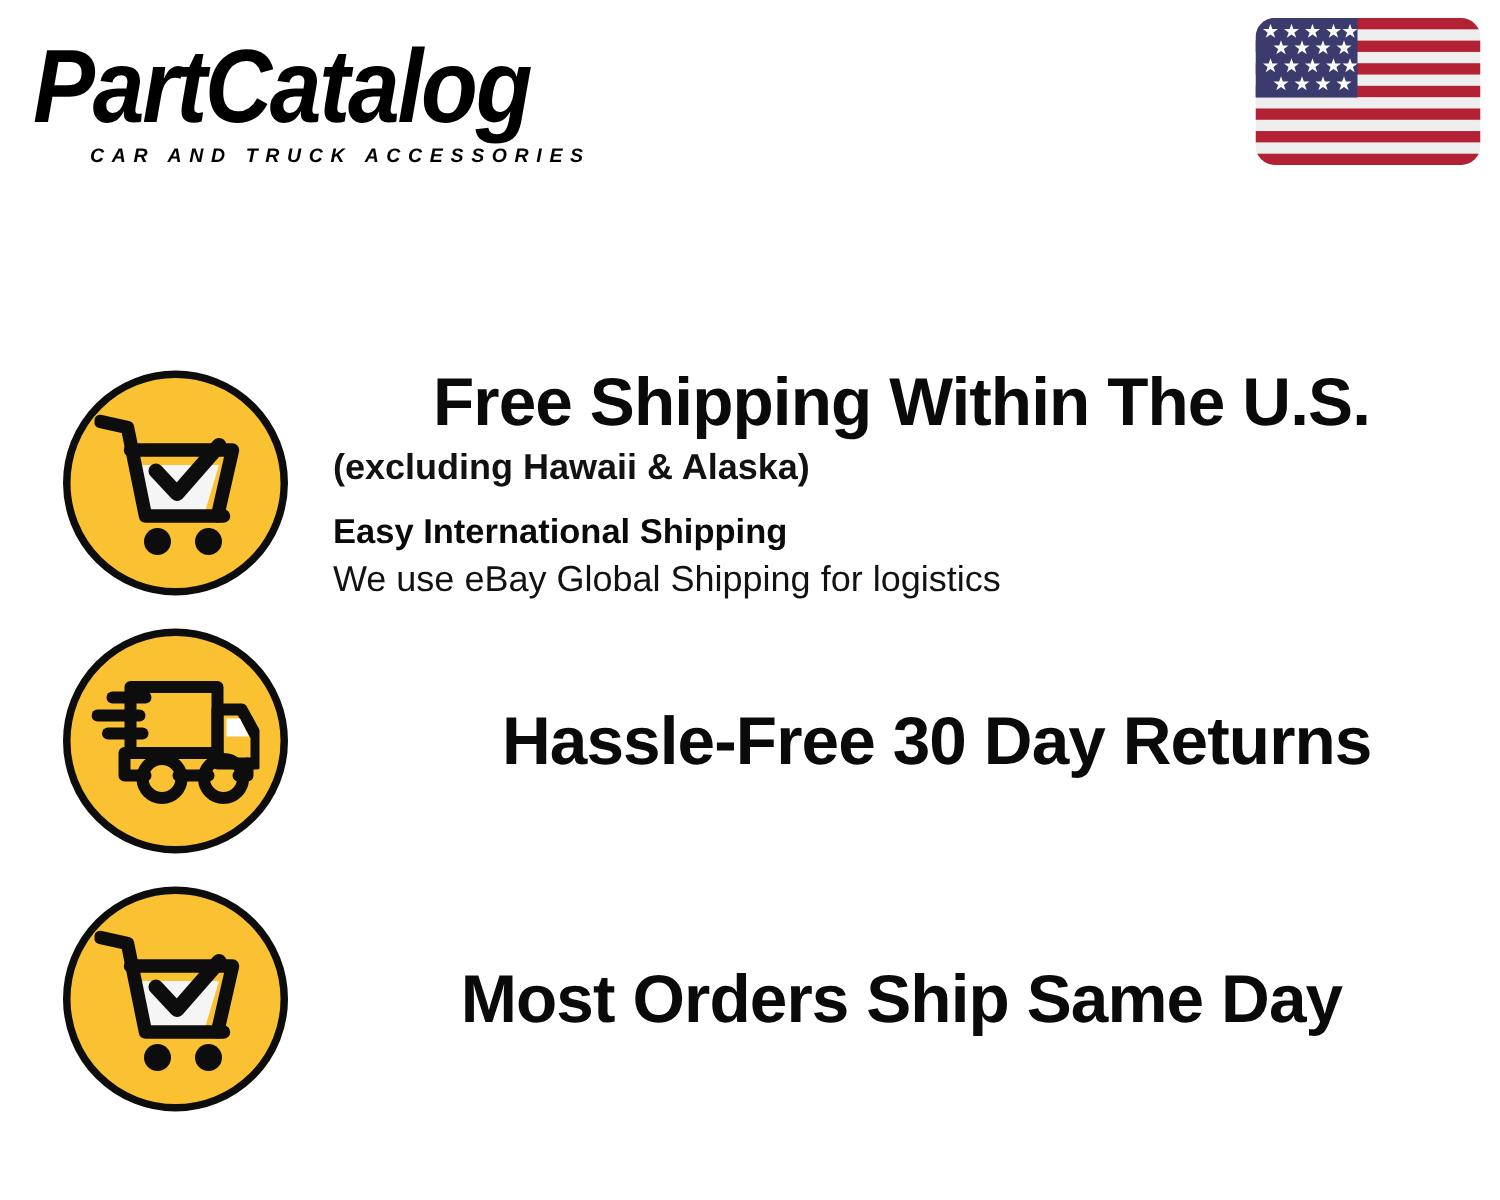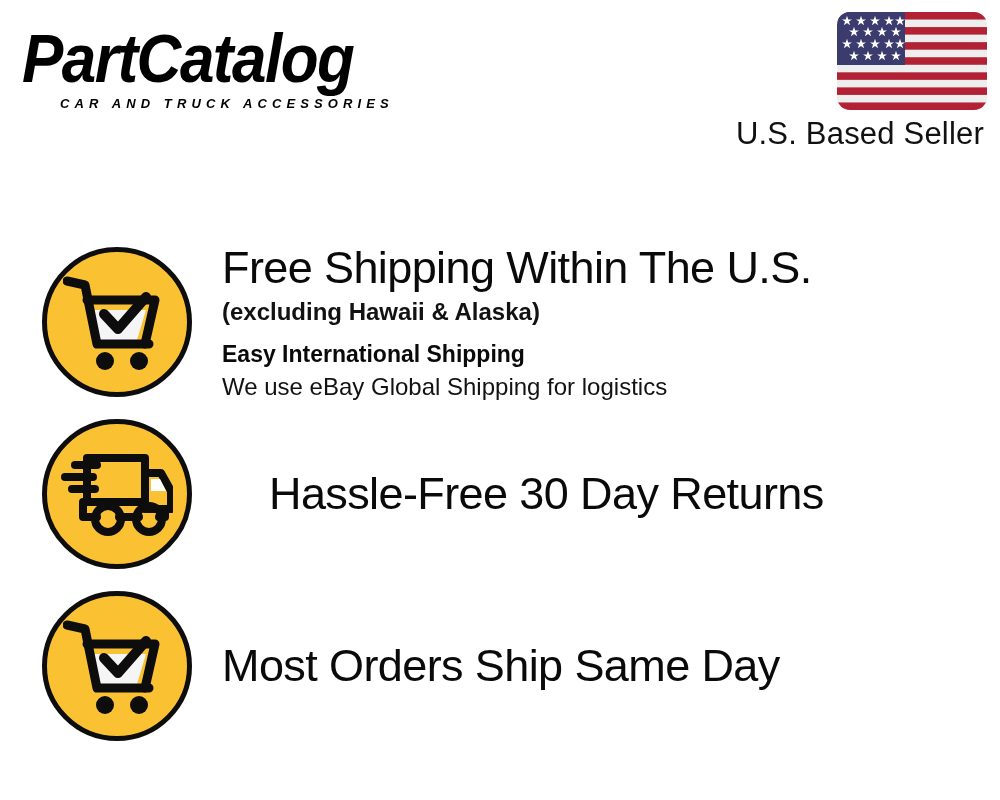--- a/index.html
+++ b/index.html
@@ -121,26 +121,27 @@
   .icon-badge svg { display: block; }
 
   .feature-text {
     flex: 1 1 auto;
     margin-left: 30px;
     padding-right: 20px;
   }
 
   .feat-heading {
     font-family: "Liberation Sans", sans-serif;
-    font-weight: normal;
+    font-weight: bold;
     font-size: 45px;
     line-height: 52px;
     letter-spacing: -0.6px;
     color: #0a0a0a;
     white-space: nowrap;
+    text-align: center;
   }
 
   .feat-sub {
     font-family: "Liberation Sans", sans-serif;
     font-weight: bold;
     font-size: 24px;
     line-height: 32px;
     color: #121212;
     margin-top: 2px;
     white-space: nowrap;
@@ -221,21 +222,20 @@
 
             <use href="#star5" x="17" y="44"></use>
             <use href="#star5" x="31" y="44"></use>
             <use href="#star5" x="45" y="44"></use>
             <use href="#star5" x="59" y="44"></use>
           </g>
         </g>
       </svg>
     </div>
 
-    <div class="seller-text">U.S. Based Seller</div>
   </div>
 
   <div class="features">
 
     <div class="feature-row row-0">
       <div class="icon-badge">
         <svg width="108" height="100" viewBox="0 0 108 100" xmlns="http://www.w3.org/2000/svg">
           <polygon points="27,38 83,38 74,68 36,68" fill="#F5F5F5"></polygon>
           <path d="M4 9 L22 13 L34 72 L86 72" fill="none" stroke="#0d0d0d" stroke-width="9" stroke-linecap="round" stroke-linejoin="round"></path>
           <path d="M24 28 L92 28 L82 72" fill="none" stroke="#0d0d0d" stroke-width="9" stroke-linecap="round" stroke-linejoin="round"></path>

